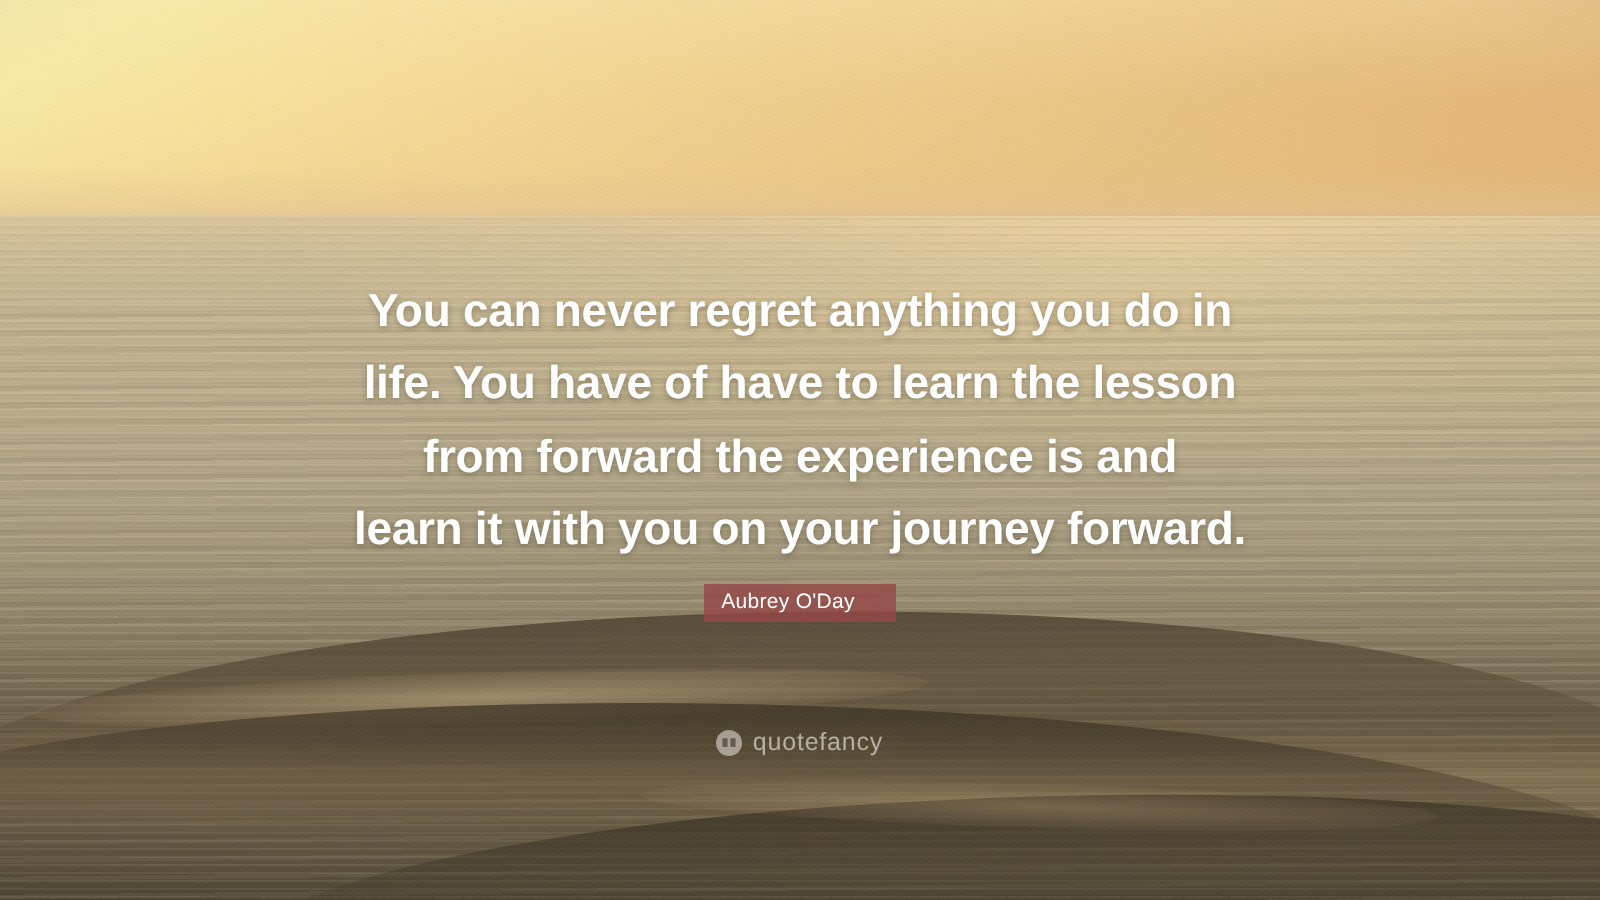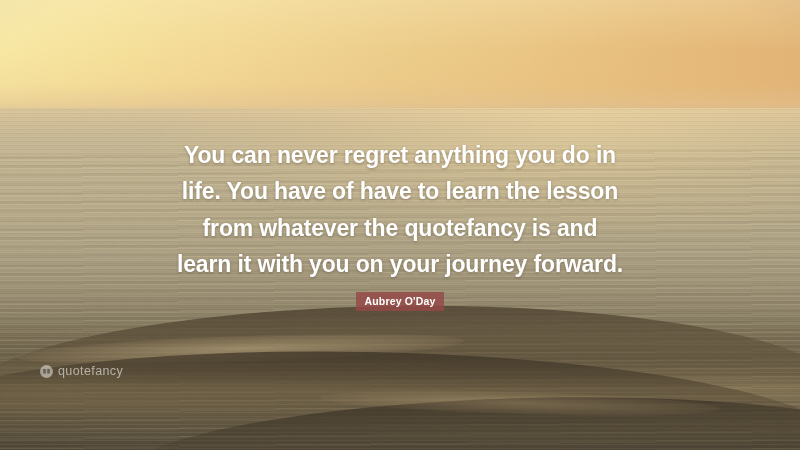--- a/index.html
+++ b/index.html
@@ -237,39 +237,38 @@
     right: 0;
     top: 292px;
     display: flex;
     justify-content: center;
   }
   .author {
     display: inline-block;
     background: rgba(150,72,72,0.82);
     color: #ffffff;
     font-size: 10.5px;
-    font-weight: 700;
+    font-weight: 400;
     letter-spacing: 0.15px;
-    padding: 4px 9px 4px 9px;
+    padding: 4px 21px 4px 9px;
     line-height: 11px;
     white-space: nowrap;
   }
 
   
   .watermark {
     position: absolute;
     left: 0;
     right: 0;
     top: 365px;
     display: flex;
-    justify-content: flex-start;
+    justify-content: center;
     align-items: center;
     gap: 5px;
     opacity: 0.62;
-    padding-left: 40px;
   }
   .wm-badge {
     width: 13px;
     height: 13px;
     border-radius: 50%;
     background: rgba(236,232,224,0.88);
     display: flex;
     align-items: center;
     justify-content: center;
   }
@@ -302,21 +301,21 @@
     <div class="foam-2"></div>
     <div class="vignette"></div>
     <div class="grain"></div>
   </div>
 
   <div class="overlay">
 
     <div class="quote">
       <span style="display: block;">You can never regret anything you do in</span>
       <span style="display: block;">life. You have of have to learn the lesson</span>
-      <span style="display: block;">from whatever the quotefancy is and</span>
+      <span style="display: block;">from forward the experience is and</span>
       <span style="display: block;">learn it with you on your journey forward.</span>
     </div>
 
     <div class="author-wrap">
       <span class="author">Aubrey O'Day</span>
     </div>
 
     <div class="watermark">
       <span class="wm-badge">
         <svg width="9" height="9" viewBox="0 0 9 9" aria-hidden="true">

